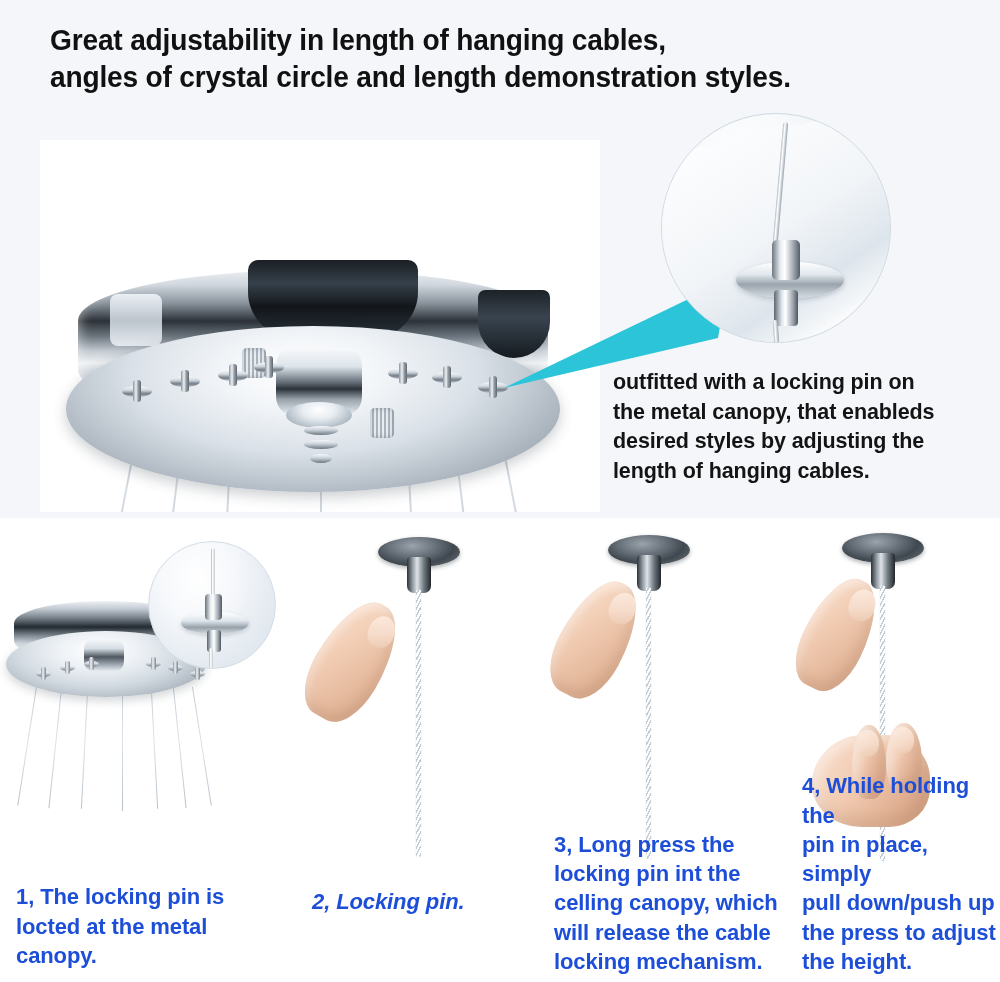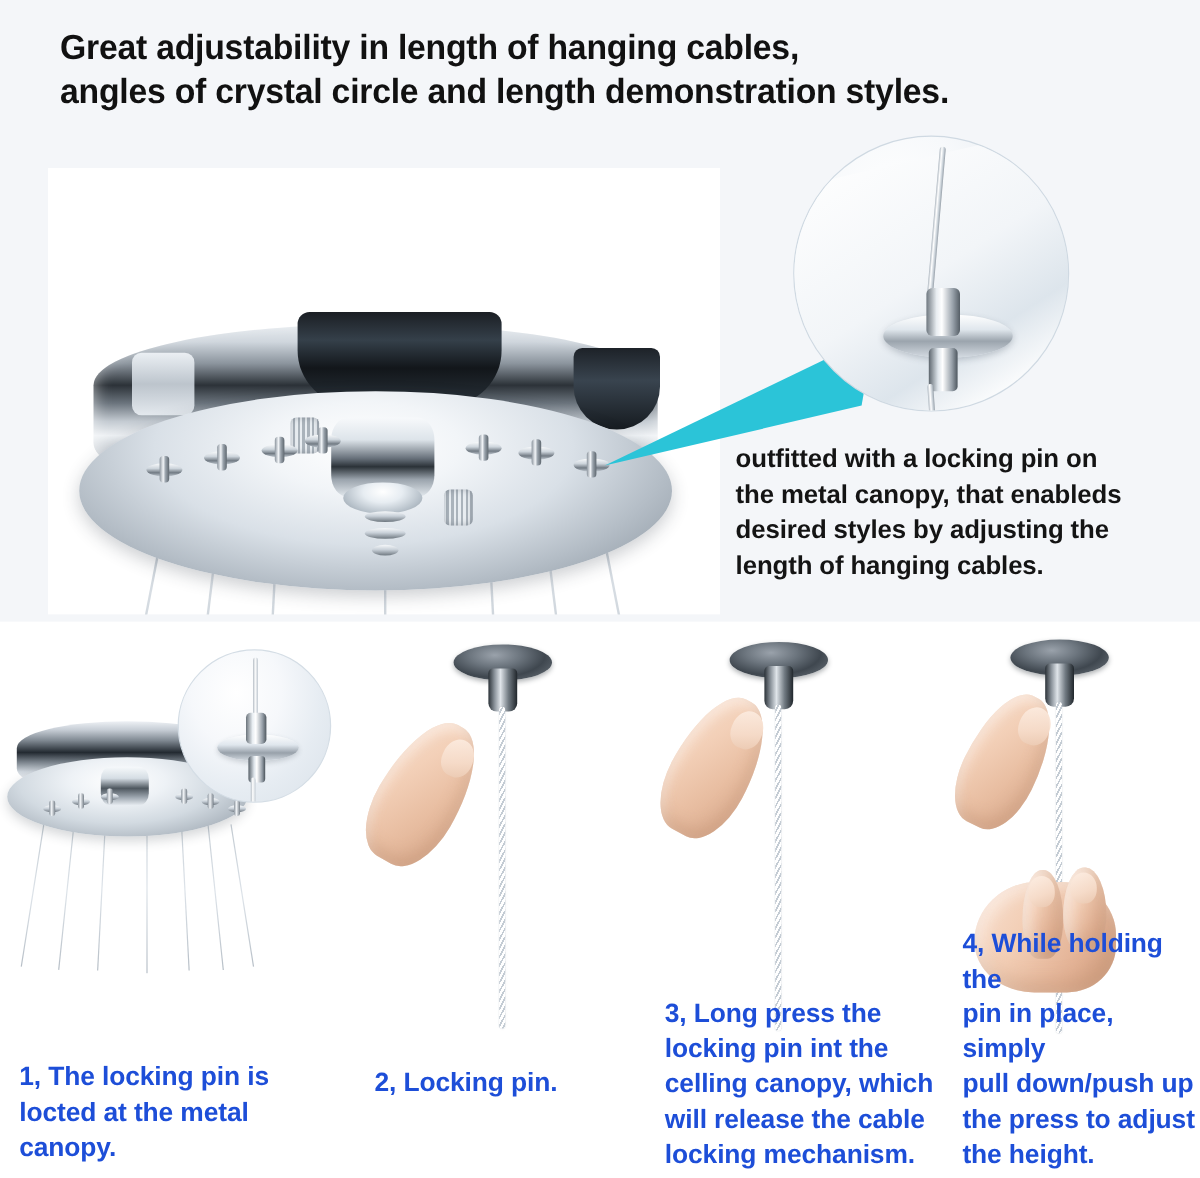--- a/index.html
+++ b/index.html
@@ -281,21 +281,21 @@
     width: 1000px;
     height: 463px;
     background: #ffffff;
   }
   .step {
     position: absolute;
     top: 0;
     height: 463px;
   }
   .step-1 { left: 0px;   width: 300px; }
-  .step-2 { left: 290px; width: 250px; }
+  .step-2 { left: 290px; width: 250px; font-style: italic; }
   .step-3 { left: 540px; width: 250px; }
   .step-4 { left: 790px; width: 210px; }
 
   .step-art {
     position: absolute;
     left: 0; top: 0;
     width: 100%;
     height: 330px;
   }
 

